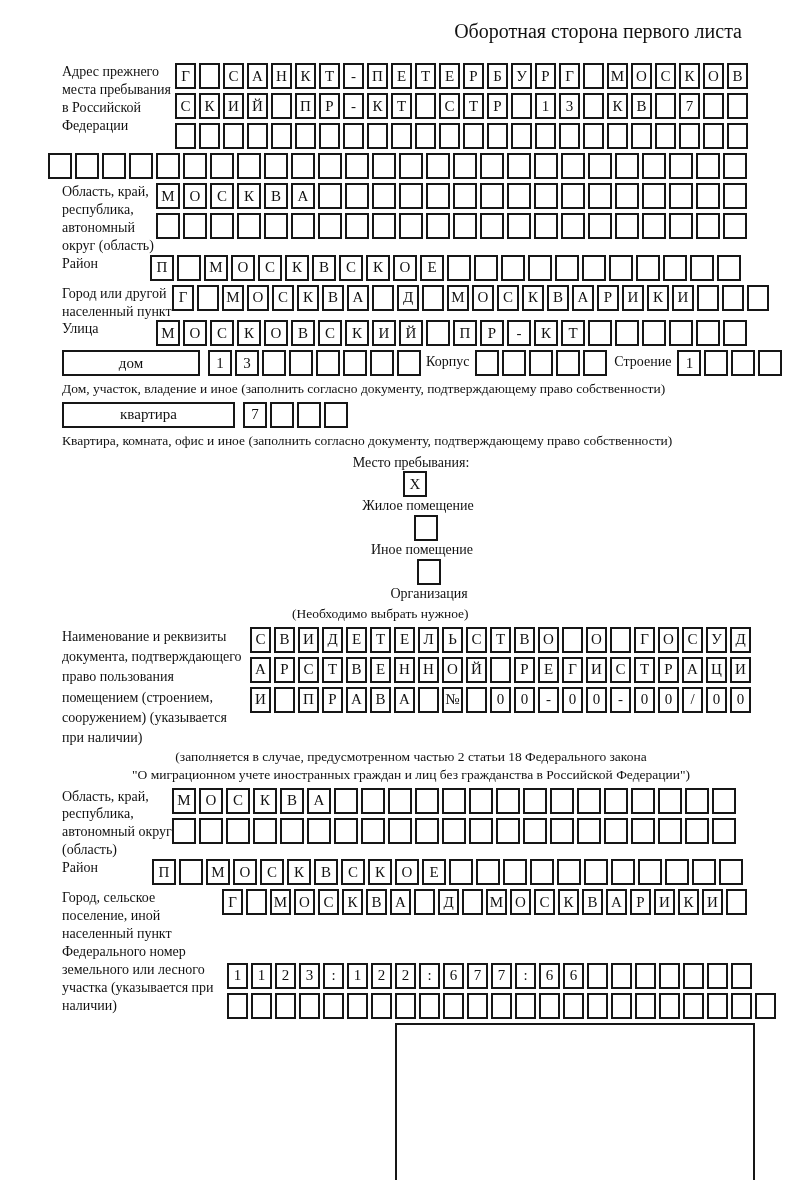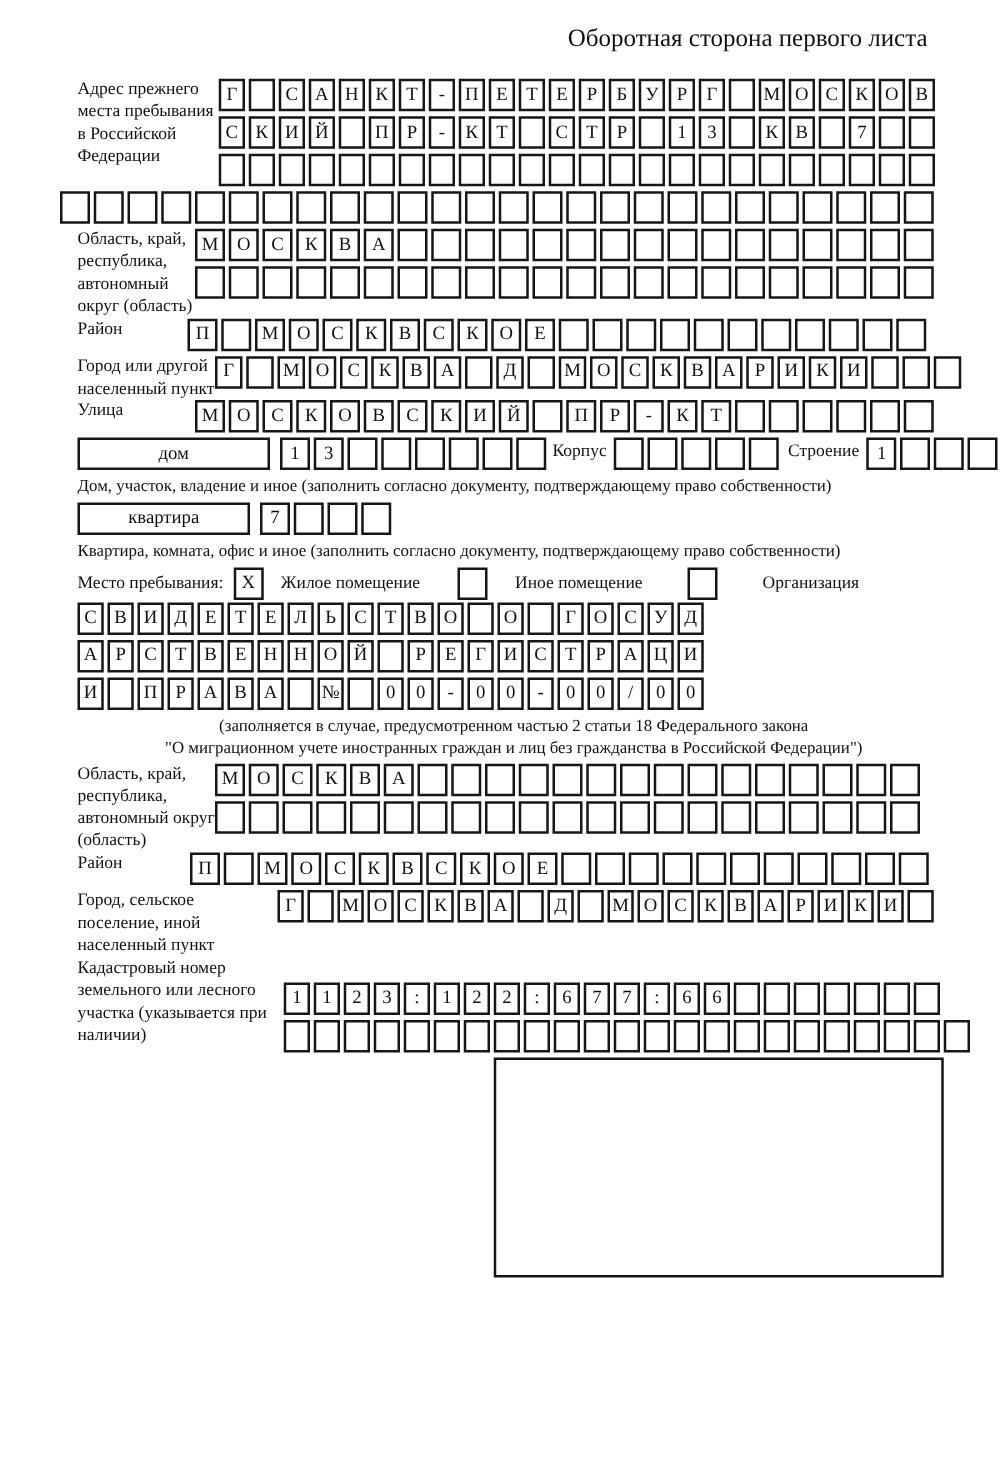--- a/index.html
+++ b/index.html
@@ -292,21 +292,21 @@
         <span class="cell"></span>
         <span class="cell"></span>
         <span class="cell"></span>
         <span class="cell"></span>
         <span class="cell"></span>
         <span class="cell"></span>
       </div>
   </div>
 
   <div class="row mb4">
-    <div class="labelbox" style="width:154px;">дом</div>
+    <div class="labelbox" style="width:138px;">дом</div>
     <div class="cellrow p27" style="margin-left:8px;margin-bottom:0;">
         <span class="cell">1</span>
         <span class="cell">3</span>
         <span class="cell"></span>
         <span class="cell"></span>
         <span class="cell"></span>
         <span class="cell"></span>
         <span class="cell"></span>
         <span class="cell"></span>
       </div>
@@ -322,41 +322,43 @@
     <div class="cellrow p27" style="margin-bottom:0;">
         <span class="cell">1</span>
         <span class="cell"></span>
         <span class="cell"></span>
         <span class="cell"></span>
       </div>
   </div>
   <div class="fineprint mb4" style="text-align:left;">Дом, участок, владение и иное (заполнить согласно документу, подтверждающему право собственности)</div>
 
   <div class="row mb4">
-    <div class="labelbox" style="width:138px;">квартира</div>
+    <div class="labelbox" style="width:173px;">квартира</div>
     <div class="cellrow p27" style="margin-left:8px;margin-bottom:0;">
         <span class="cell">7</span>
         <span class="cell"></span>
         <span class="cell"></span>
         <span class="cell"></span>
       </div>
   </div>
   <div class="fineprint mb4" style="text-align:left;">Квартира, комната, офис и иное (заполнить согласно документу, подтверждающему право собственности)</div>
 
-  <div class="row" style="align-items:center;margin-bottom:2px;">
+  <div class="row" style="align-items:center;margin-bottom:2px;flex-direction:column;">
     <div class="label">Место пребывания:</div>
     <div class="checkbox" style="margin-left:8px;">X</div>
     <div class="label" style="margin-left:14px;">Жилое помещение</div>
     <div class="checkbox" style="margin-left:30px;"></div>
     <div class="label" style="margin-left:22px;">Иное помещение</div>
     <div class="checkbox" style="margin-left:36px;"></div>
     <div class="label" style="margin-left:36px;">Организация</div>
   </div>
-
-  <div class="row">
+  <div class="fineprint mb4" style="text-align:left;padding-left:230px;">(Необходимо выбрать нужное)</div>
+
+  <div class="row">
+    <div class="label" style="width:188px;flex:none;line-height:1.45;">Наименование и реквизиты документа, подтверждающего право пользования помещением (строением, сооружением) (указывается при наличии)</div>
     <div>
       <div class="cellrow p24">
           <span class="cell">С</span>
           <span class="cell">В</span>
           <span class="cell">И</span>
           <span class="cell">Д</span>
           <span class="cell">Е</span>
           <span class="cell">Т</span>
           <span class="cell">Е</span>
           <span class="cell">Л</span>
@@ -528,21 +530,21 @@
         <span class="cell">А</span>
         <span class="cell">Р</span>
         <span class="cell">И</span>
         <span class="cell">К</span>
         <span class="cell">И</span>
         <span class="cell"></span>
       </div>
   </div>
 
   <div class="row">
-    <div class="label" style="width:165px;flex:none;">Кадастровый номер земельного или лесного участка (указывается при наличии)</div>
+    <div class="label" style="width:165px;flex:none;">Федерального номер земельного или лесного участка (указывается при наличии)</div>
     <div style="margin-top:20px;">
       <div class="cellrow p24">
           <span class="cell">1</span>
           <span class="cell">1</span>
           <span class="cell">2</span>
           <span class="cell">3</span>
           <span class="cell">:</span>
           <span class="cell">1</span>
           <span class="cell">2</span>
           <span class="cell">2</span>

